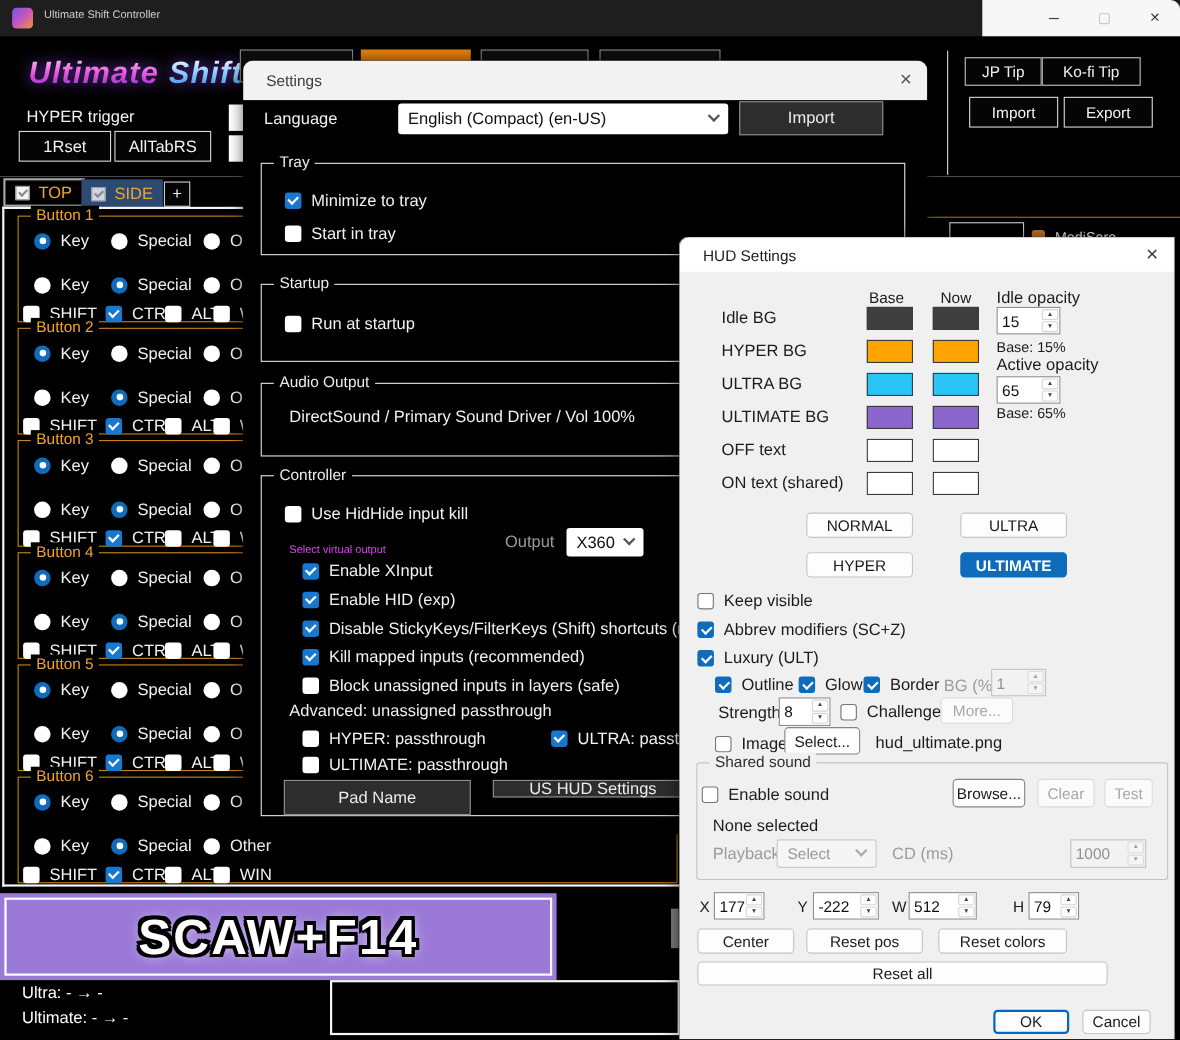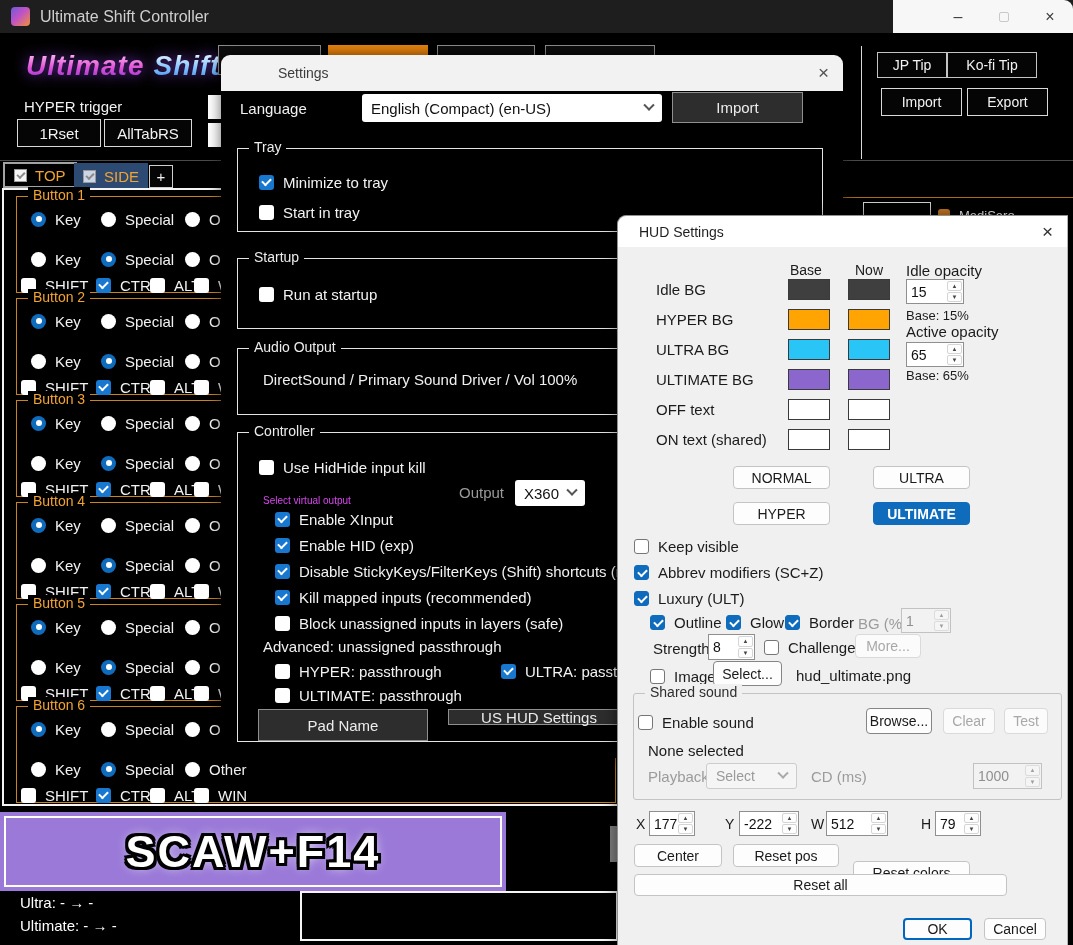--- a/index.html
+++ b/index.html
@@ -6,21 +6,21 @@
   html,body { background:#000; }
   body { font-family:"Liberation Sans", sans-serif; }
   #screen { position:relative; width:1073px; height:945px; background:#000; overflow:hidden; }
   .abs { position:absolute; }
 
   
   .titlebar { position:absolute; left:0; top:0; width:1073px; height:33px; background:#1e1e1e; }
   .titlebar-right { position:absolute; left:893px; top:0; width:180px; height:33px; background:#f7f7f7; border-top-right-radius:9px; }
   .app-icon { position:absolute; left:11px; top:7px; width:19px; height:19px; border-radius:4px;
               background:linear-gradient(135deg,#6d5bd8 0%,#c052c8 45%,#f09038 100%); }
-  .app-title { position:absolute; left:40px; top:8px; font-size:16px; color:#cfcfcf; }
+  .app-title { position:absolute; left:40px; top:8px; font-size:10px; color:#cfcfcf; }
   .wbtn { position:absolute; top:0; width:46px; height:33px; display:flex; align-items:center; justify-content:center; color:#3d3d3d; font-size:16px; }
   .wbtn .sq { width:10px; height:10px; border:1px solid #c9c9c9; border-radius:2px; }
 
   
   .row { position:absolute; display:flex; align-items:center; gap:9px; height:20px; white-space:nowrap; }
   .dlbl { color:#f2f2f2; font-size:15px; }
   .glabel { position:absolute; top:-10px; left:11px; background:#000; padding:0 5px; font-size:14px; color:#ececec; white-space:nowrap; }
   .group { position:absolute; border:1px solid #e4e4e4; }
   .cb { width:15px; height:15px; border-radius:3px; background:#fff; flex:0 0 15px; position:relative; }
   .cb.on { background:#1877cf; }
@@ -51,21 +51,21 @@
   .spin.dis .sarr span { color:#9f9f9f; background:#f5f5f5; border-color:#dcdcdc; }
 
   
   .dialog { position:absolute; }
   .dlg-titlebar { position:absolute; left:0; top:0; right:0; background:#f2f2f2; display:flex; align-items:center; }
   .dlg-title { font-size:14px; color:#3c3c3c; margin-left:21px; }
   .dlg-close { position:absolute; right:14px; top:0; bottom:0; display:flex; align-items:center; font-size:19px; color:#555; }
 
   #settings-dialog { left:221px; top:55px; width:622px; height:703px; background:#000; z-index:10;
                      border-radius:9px 9px 0 0; overflow:hidden; box-shadow:0 0 14px rgba(0,0,0,.6); }
-  #settings-dialog .dlg-titlebar { height:36px;padding-left:36px; }
+  #settings-dialog .dlg-titlebar { height:36px; }
 
   #hud-dialog { left:617px; top:215px; width:451px; height:730px; background:#f0f0f0; z-index:20;
                 border-radius:9px 0 0 0; border:1px solid #909090; border-bottom:none; border-right-color:#b5b5b5;
                 box-shadow:0 0 16px rgba(0,0,0,.55); overflow:hidden; }
   #hud-dialog .dlg-titlebar { height:31px; background:#fff; border-radius:9px 0 0 0; }
   .lrow { position:absolute; display:flex; align-items:center; gap:9px; height:21px; white-space:nowrap; }
   .llbl { color:#1b1b1b; font-size:15px; }
   .llbl.gray, .graylbl { color:#9b9b9b; }
   .lcb { width:15px; height:15px; border-radius:3px; background:#fff; border:1px solid #767676; flex:0 0 15px; position:relative; }
   .lcb.on { background:#0f6cbd; border-color:#0f6cbd; }
@@ -703,19 +703,19 @@
     <div class="spin" style="left:317px;top:595px;width:46px;height:25px">
       <span class="sv">79</span>
       <span class="sarr">
           <span>▲</span>
           <span>▼</span>
         </span>
     </div>
 
     <div class="lbtn" style="left:16px;top:628px;width:88px;height:23px">Center</div>
     <div class="lbtn" style="left:115px;top:628px;width:106px;height:23px">Reset pos</div>
-    <div class="lbtn" style="left:235px;top:645px;width:117px;height:23px">Reset colors</div>
+    <div class="lbtn" style="left:235px;top:628px;width:117px;height:23px">Reset colors</div>
     <div class="lbtn" style="left:16px;top:658px;width:373px;height:22px">Reset all</div>
     <div class="lbtn default" style="left:285px;top:702px;width:69px;height:22px">OK</div>
     <div class="lbtn" style="left:366px;top:702px;width:62px;height:22px">Cancel</div>
   </div>
 
 </div>
 
 </body></html>

